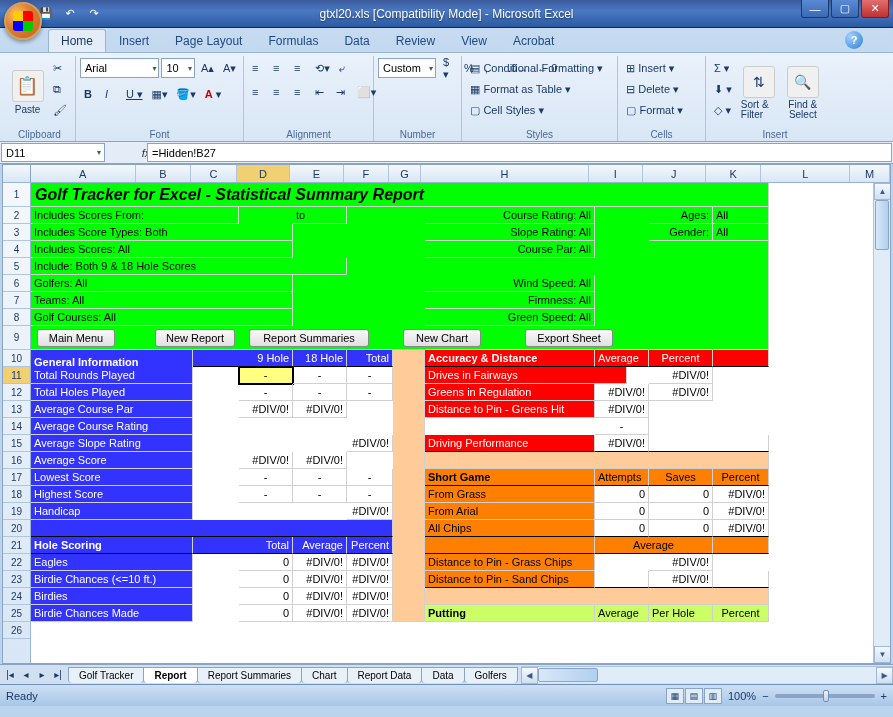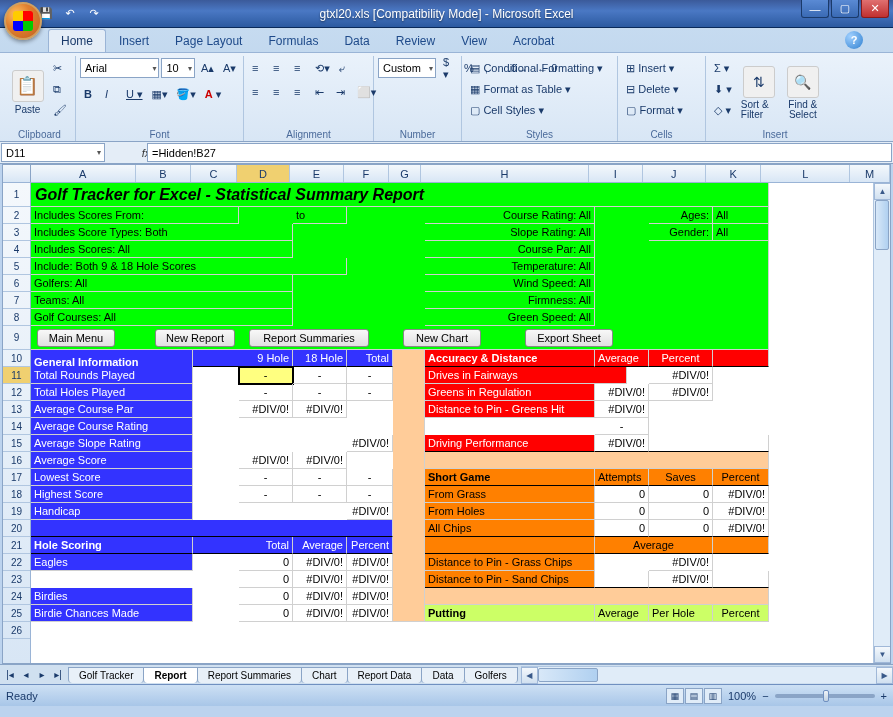--- a/index.html
+++ b/index.html
@@ -296,21 +296,20 @@
         <div class="cell green-bg right" style="left:394px;top:24px;width:170px;height:17px;z-index:1;">Course Rating:  All</div>
         <div class="cell green-bg right" style="left:618px;top:24px;width:64px;height:17px;z-index:1;">Ages:</div>
         <div class="cell green-bg" style="left:682px;top:24px;width:56px;height:17px;z-index:1;">  All</div>
         <div class="cell green-bg" style="left:0px;top:41px;width:262px;height:17px;z-index:1;">  Includes Score Types: Both</div>
         <div class="cell green-bg right" style="left:394px;top:41px;width:170px;height:17px;z-index:1;">Slope Rating:  All</div>
         <div class="cell green-bg right" style="left:618px;top:41px;width:64px;height:17px;z-index:1;">Gender:</div>
         <div class="cell green-bg" style="left:682px;top:41px;width:56px;height:17px;z-index:1;">  All</div>
         <div class="cell green-bg" style="left:0px;top:58px;width:262px;height:17px;z-index:1;">  Includes Scores:  All</div>
         <div class="cell green-bg right" style="left:394px;top:58px;width:170px;height:17px;z-index:1;">Course Par:  All</div>
         <div class="cell green-bg" style="left:0px;top:75px;width:316px;height:17px;z-index:1;">            Include:  Both 9 &amp; 18 Hole Scores</div>
-        <div class="cell green-bg right" style="left:394px;top:75px;width:170px;height:17px;z-index:1;">Temperature:  All</div>
         <div class="cell green-bg" style="left:0px;top:92px;width:262px;height:17px;z-index:1;">            Golfers:  All</div>
         <div class="cell green-bg right" style="left:394px;top:92px;width:170px;height:17px;z-index:1;">Wind Speed:  All</div>
         <div class="cell green-bg" style="left:0px;top:109px;width:262px;height:17px;z-index:1;">            Teams:  All</div>
         <div class="cell green-bg right" style="left:394px;top:109px;width:170px;height:17px;z-index:1;">Firmness:  All</div>
         <div class="cell green-bg" style="left:0px;top:126px;width:262px;height:17px;z-index:1;">   Golf Courses:  All</div>
         <div class="cell green-bg right" style="left:394px;top:126px;width:170px;height:17px;z-index:1;">Green Speed:  All</div>
         <div class="cell btn-cell" style="left:6px;top:146px;width:78px;height:18px;z-index:1;">Main Menu</div>
         <div class="cell btn-cell" style="left:124px;top:146px;width:80px;height:18px;z-index:1;">New Report</div>
         <div class="cell btn-cell" style="left:218px;top:146px;width:120px;height:18px;z-index:1;">Report Summaries</div>
         <div class="cell btn-cell" style="left:372px;top:146px;width:78px;height:18px;z-index:1;">New Chart</div>
@@ -364,21 +363,21 @@
         <div class="cell blue-bg" style="left:0px;top:303px;width:162px;height:17px;z-index:1;">Highest Score</div>
         <div class="cell center" style="left:208px;top:303px;width:54px;height:17px;z-index:1;">-</div>
         <div class="cell center" style="left:262px;top:303px;width:54px;height:17px;z-index:1;">-</div>
         <div class="cell center" style="left:316px;top:303px;width:46px;height:17px;z-index:1;">-</div>
         <div class="cell orange-bg" style="left:394px;top:303px;width:170px;height:17px;z-index:1;">From Grass</div>
         <div class="cell right" style="left:564px;top:303px;width:54px;height:17px;z-index:1;">0</div>
         <div class="cell right" style="left:618px;top:303px;width:64px;height:17px;z-index:1;">0</div>
         <div class="cell right" style="left:682px;top:303px;width:56px;height:17px;z-index:1;">#DIV/0!</div>
         <div class="cell blue-bg" style="left:0px;top:320px;width:162px;height:17px;z-index:1;">Handicap</div>
         <div class="cell right" style="left:316px;top:320px;width:46px;height:17px;z-index:1;">#DIV/0!</div>
-        <div class="cell orange-bg" style="left:394px;top:320px;width:170px;height:17px;z-index:1;">From Holes</div>
+        <div class="cell orange-bg" style="left:394px;top:320px;width:170px;height:17px;z-index:1;">From Arial</div>
         <div class="cell right" style="left:564px;top:320px;width:54px;height:17px;z-index:1;">0</div>
         <div class="cell right" style="left:618px;top:320px;width:64px;height:17px;z-index:1;">0</div>
         <div class="cell right" style="left:682px;top:320px;width:56px;height:17px;z-index:1;">#DIV/0!</div>
         <div class="cell blue-bg bborder" style="left:0px;top:337px;width:362px;height:17px;z-index:1;"></div>
         <div class="cell orange-bg bborder" style="left:394px;top:337px;width:170px;height:17px;z-index:1;">All Chips</div>
         <div class="cell right bborder" style="left:564px;top:337px;width:54px;height:17px;z-index:1;">0</div>
         <div class="cell right bborder" style="left:618px;top:337px;width:64px;height:17px;z-index:1;">0</div>
         <div class="cell right bborder" style="left:682px;top:337px;width:56px;height:17px;z-index:1;">#DIV/0!</div>
         <div class="cell blue-bg bold bborder" style="left:0px;top:354px;width:162px;height:17px;z-index:1;">Hole Scoring</div>
         <div class="cell blue-bg right bborder" style="left:162px;top:354px;width:100px;height:17px;z-index:1;">Total   </div>
@@ -386,20 +385,21 @@
         <div class="cell blue-bg right bborder" style="left:316px;top:354px;width:46px;height:17px;z-index:1;">Percent</div>
         <div class="cell orange-bg bborder" style="left:394px;top:354px;width:170px;height:17px;z-index:1;"></div>
         <div class="cell orange-bg bborder center" style="left:564px;top:354px;width:118px;height:17px;z-index:1;">Average</div>
         <div class="cell orange-bg bborder" style="left:682px;top:354px;width:56px;height:17px;z-index:1;"></div>
         <div class="cell blue-bg" style="left:0px;top:371px;width:162px;height:17px;z-index:1;">Eagles</div>
         <div class="cell right" style="left:208px;top:371px;width:54px;height:17px;z-index:1;">0</div>
         <div class="cell right" style="left:262px;top:371px;width:54px;height:17px;z-index:1;">#DIV/0!</div>
         <div class="cell right" style="left:316px;top:371px;width:46px;height:17px;z-index:1;">#DIV/0!</div>
         <div class="cell orange-bg" style="left:394px;top:371px;width:170px;height:17px;z-index:1;">Distance to Pin - Grass Chips</div>
         <div class="cell right" style="left:618px;top:371px;width:64px;height:17px;z-index:1;">#DIV/0!</div>
+        <div class="cell blue-bg" style="left:0px;top:388px;width:162px;height:17px;z-index:1;">Birdie Chances (&lt;=10 ft.)</div>
         <div class="cell right" style="left:208px;top:388px;width:54px;height:17px;z-index:1;">0</div>
         <div class="cell right" style="left:262px;top:388px;width:54px;height:17px;z-index:1;">#DIV/0!</div>
         <div class="cell right" style="left:316px;top:388px;width:46px;height:17px;z-index:1;">#DIV/0!</div>
         <div class="cell orange-bg bborder" style="left:394px;top:388px;width:170px;height:17px;z-index:1;">Distance to Pin - Sand Chips</div>
         <div class="cell right bborder" style="left:618px;top:388px;width:64px;height:17px;z-index:1;">#DIV/0!</div>
         <div class="cell bborder" style="left:564px;top:388px;width:54px;height:17px;z-index:1;"></div>
         <div class="cell bborder" style="left:682px;top:388px;width:56px;height:17px;z-index:1;"></div>
         <div class="cell blue-bg" style="left:0px;top:405px;width:162px;height:17px;z-index:1;">Birdies</div>
         <div class="cell right" style="left:208px;top:405px;width:54px;height:17px;z-index:1;">0</div>
         <div class="cell right" style="left:262px;top:405px;width:54px;height:17px;z-index:1;">#DIV/0!</div>

